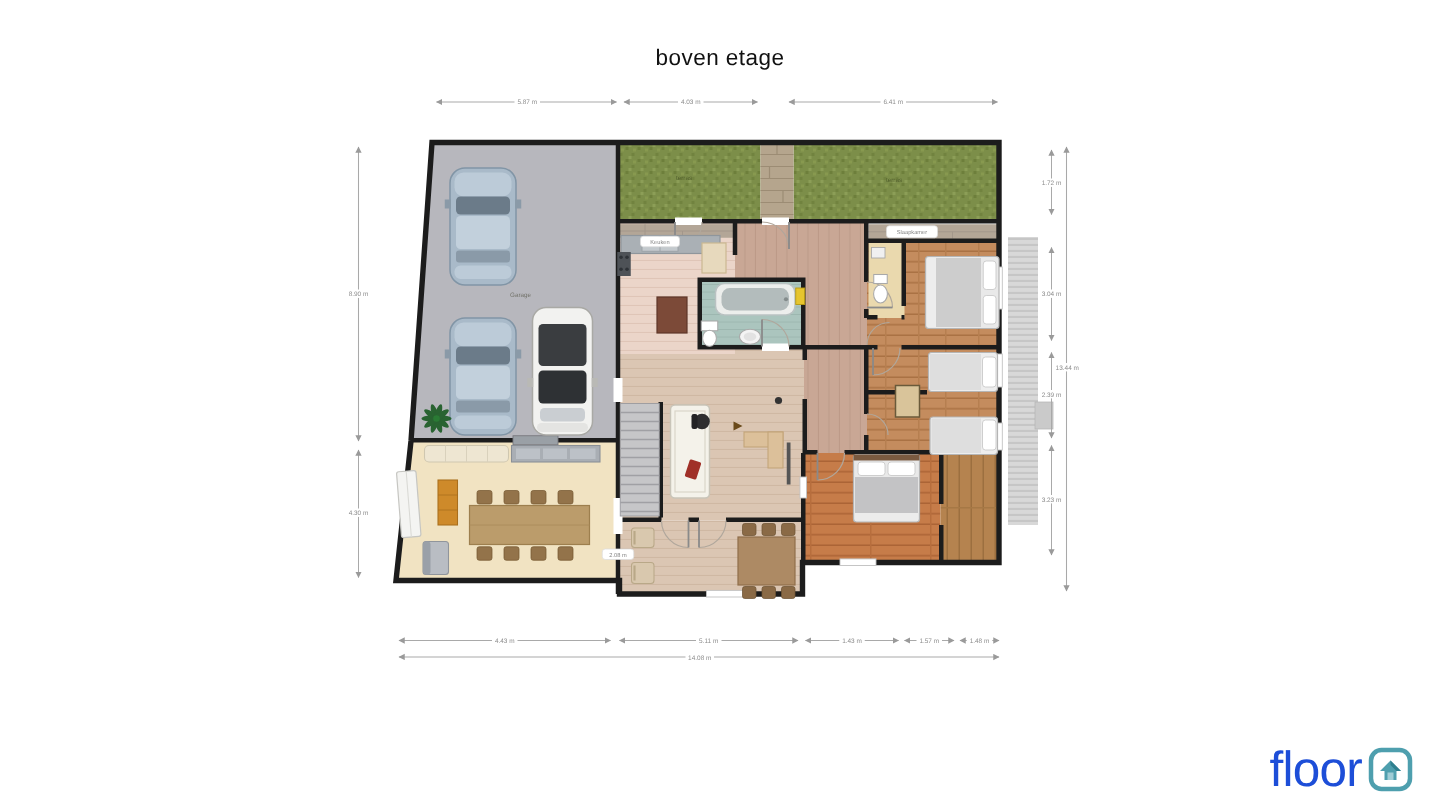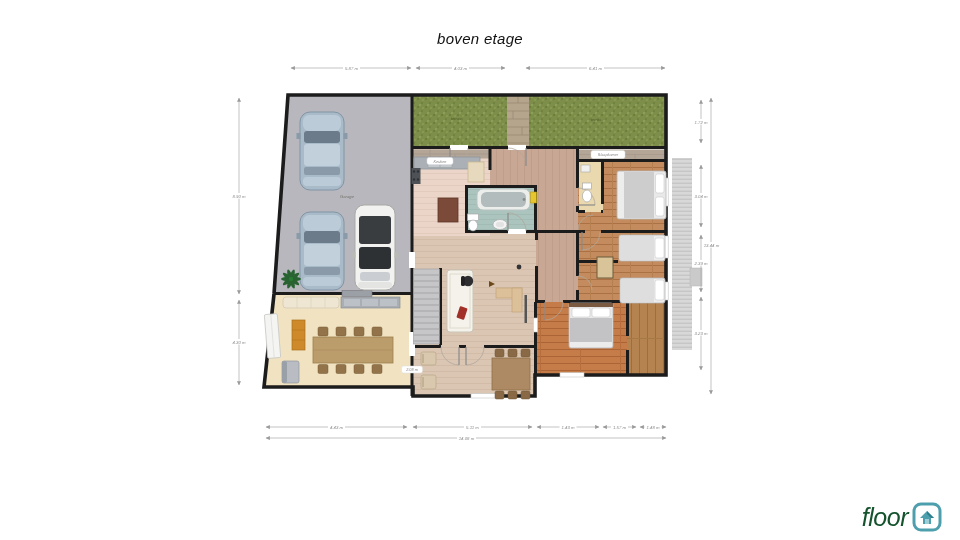--- a/index.html
+++ b/index.html
@@ -1,22 +1,22 @@
 <!DOCTYPE html>
 <html><head>
 <meta charset="utf-8">
 <style>
   html,body{margin:0;padding:0;background:#ffffff;}
   #page{position:relative;width:960px;height:540px;background:#fff;overflow:hidden;
-        font-family:"Liberation Sans",sans-serif;font-style:italic;}
+        font-family:"Liberation Sans",sans-serif;}
   #plan-title{position:absolute;left:0;right:0;top:30px;text-align:center;
         font-size:15px;color:#111;letter-spacing:.3px;}
   #plan-svg{position:absolute;left:0;top:0;}
   #logo{position:absolute;right:18px;bottom:8px;display:flex;align-items:center;gap:4px;}
-  #logo .word{font-size:25px;color:#14532d;font-weight:400;letter-spacing:-0.5px;}
+  #logo .word{font-size:33px;color:#1d4ed8;font-weight:400;letter-spacing:-0.5px;}
   #logo .badge{width:30px;height:30px;}
   svg text{font-family:"Liberation Sans",sans-serif;}
   .dimtxt{font-size:4.3px;fill:#8d8d8d;}
   .chiptxt{font-size:3.8px;fill:#858585;}
   .roomtxt{font-size:4.2px;fill:#73736b;}
   .grasstxt{font-size:4.2px;fill:#505e2c;}
 </style>
 </head>
 <body>
 

